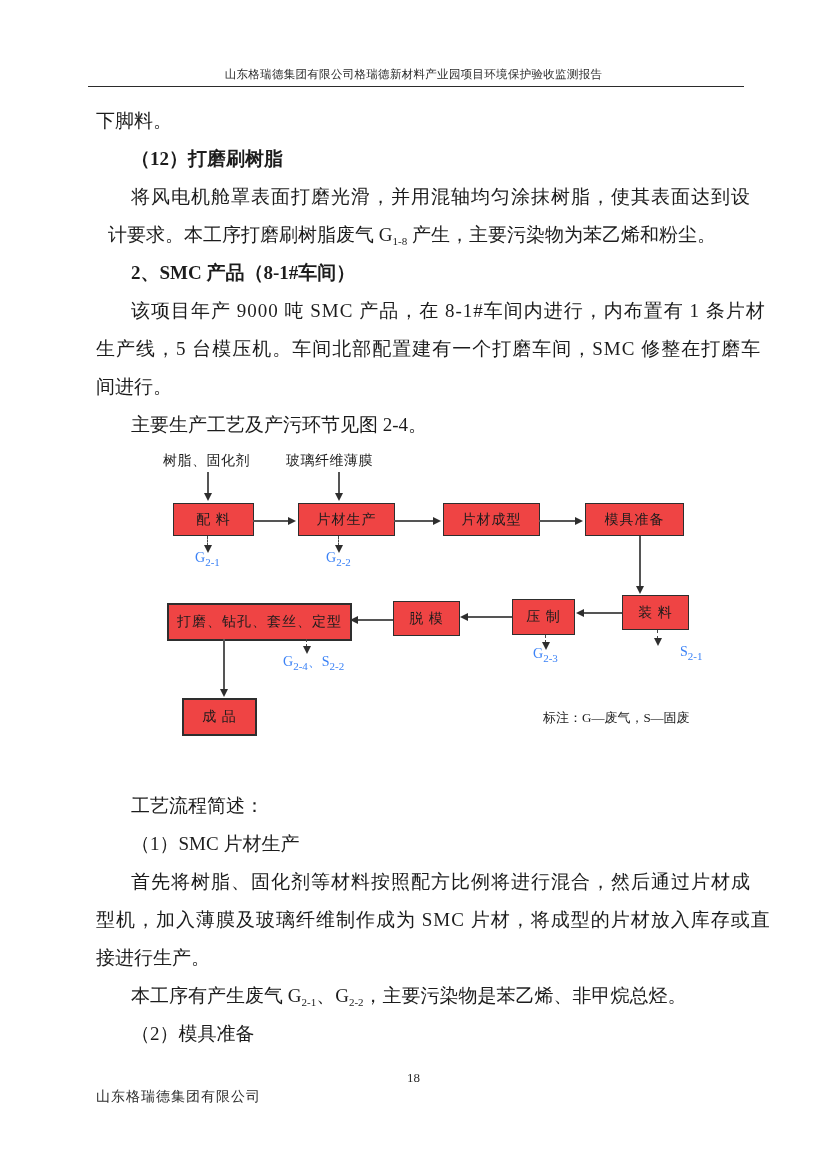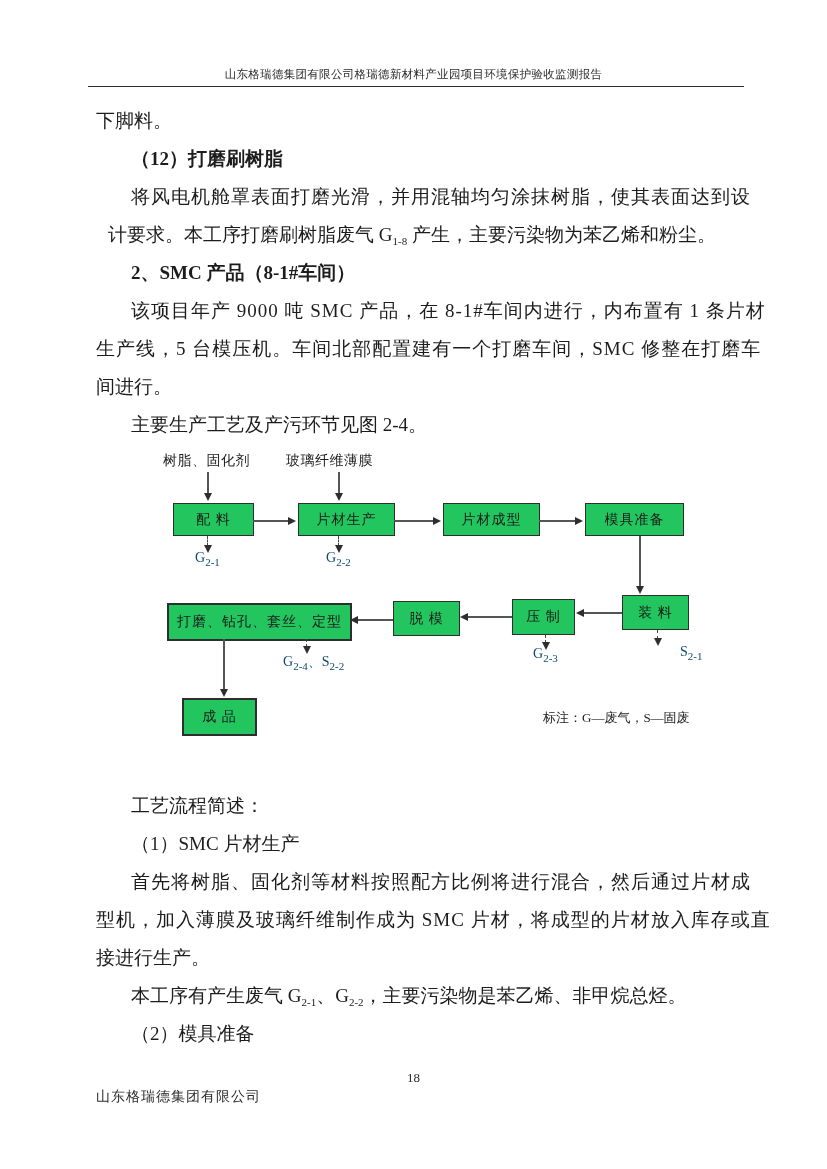--- a/index.html
+++ b/index.html
@@ -32,30 +32,30 @@
   .doc-line sub,.fc-em sub{font-size:11px;vertical-align:-4px;line-height:0;}
   
   .fig-caption{
     position:absolute;top:754px;left:0;width:827px;
     text-align:center;font-weight:bold;font-size:20px;color:#111;
     white-space:nowrap;
   }
   
   #flowchart{position:absolute;top:0;left:0;width:827px;height:1169px;pointer-events:none;}
   .fc-box{
-    position:absolute;border:1px solid #2e2e2e;background:#22c55e;
+    position:absolute;border:1px solid #2e2e2e;background:#ef4444;
     display:flex;align-items:center;justify-content:center;
     font-size:14px;letter-spacing:1px;color:#1c1c1c;white-space:nowrap;
   }
   .fc-box.thick{border-width:2px;}
   .fc-input{
     position:absolute;font-size:14px;letter-spacing:0.5px;color:#1c1c1c;white-space:nowrap;
   }
   .fc-em{
-    position:absolute;font-size:14px;color:#0c4a6e;white-space:nowrap;
+    position:absolute;font-size:14px;color:#3b82f6;white-space:nowrap;
   }
   .fc-note{
     position:absolute;top:709px;left:543px;font-size:13px;color:#1c1c1c;white-space:nowrap;
   }
   .vline{position:absolute;width:2px;background:#555;}
   .vline.dash{width:0;background:none;border-left:1px dashed #474747;}
   .hline{position:absolute;height:2px;background:#555;}
   .head{position:absolute;width:0;height:0;}
   .head.down{border-left:4px solid transparent;border-right:4px solid transparent;border-top:8px solid #2e2e2e;}
   .head.right{border-top:4px solid transparent;border-bottom:4px solid transparent;border-left:8px solid #2e2e2e;}

